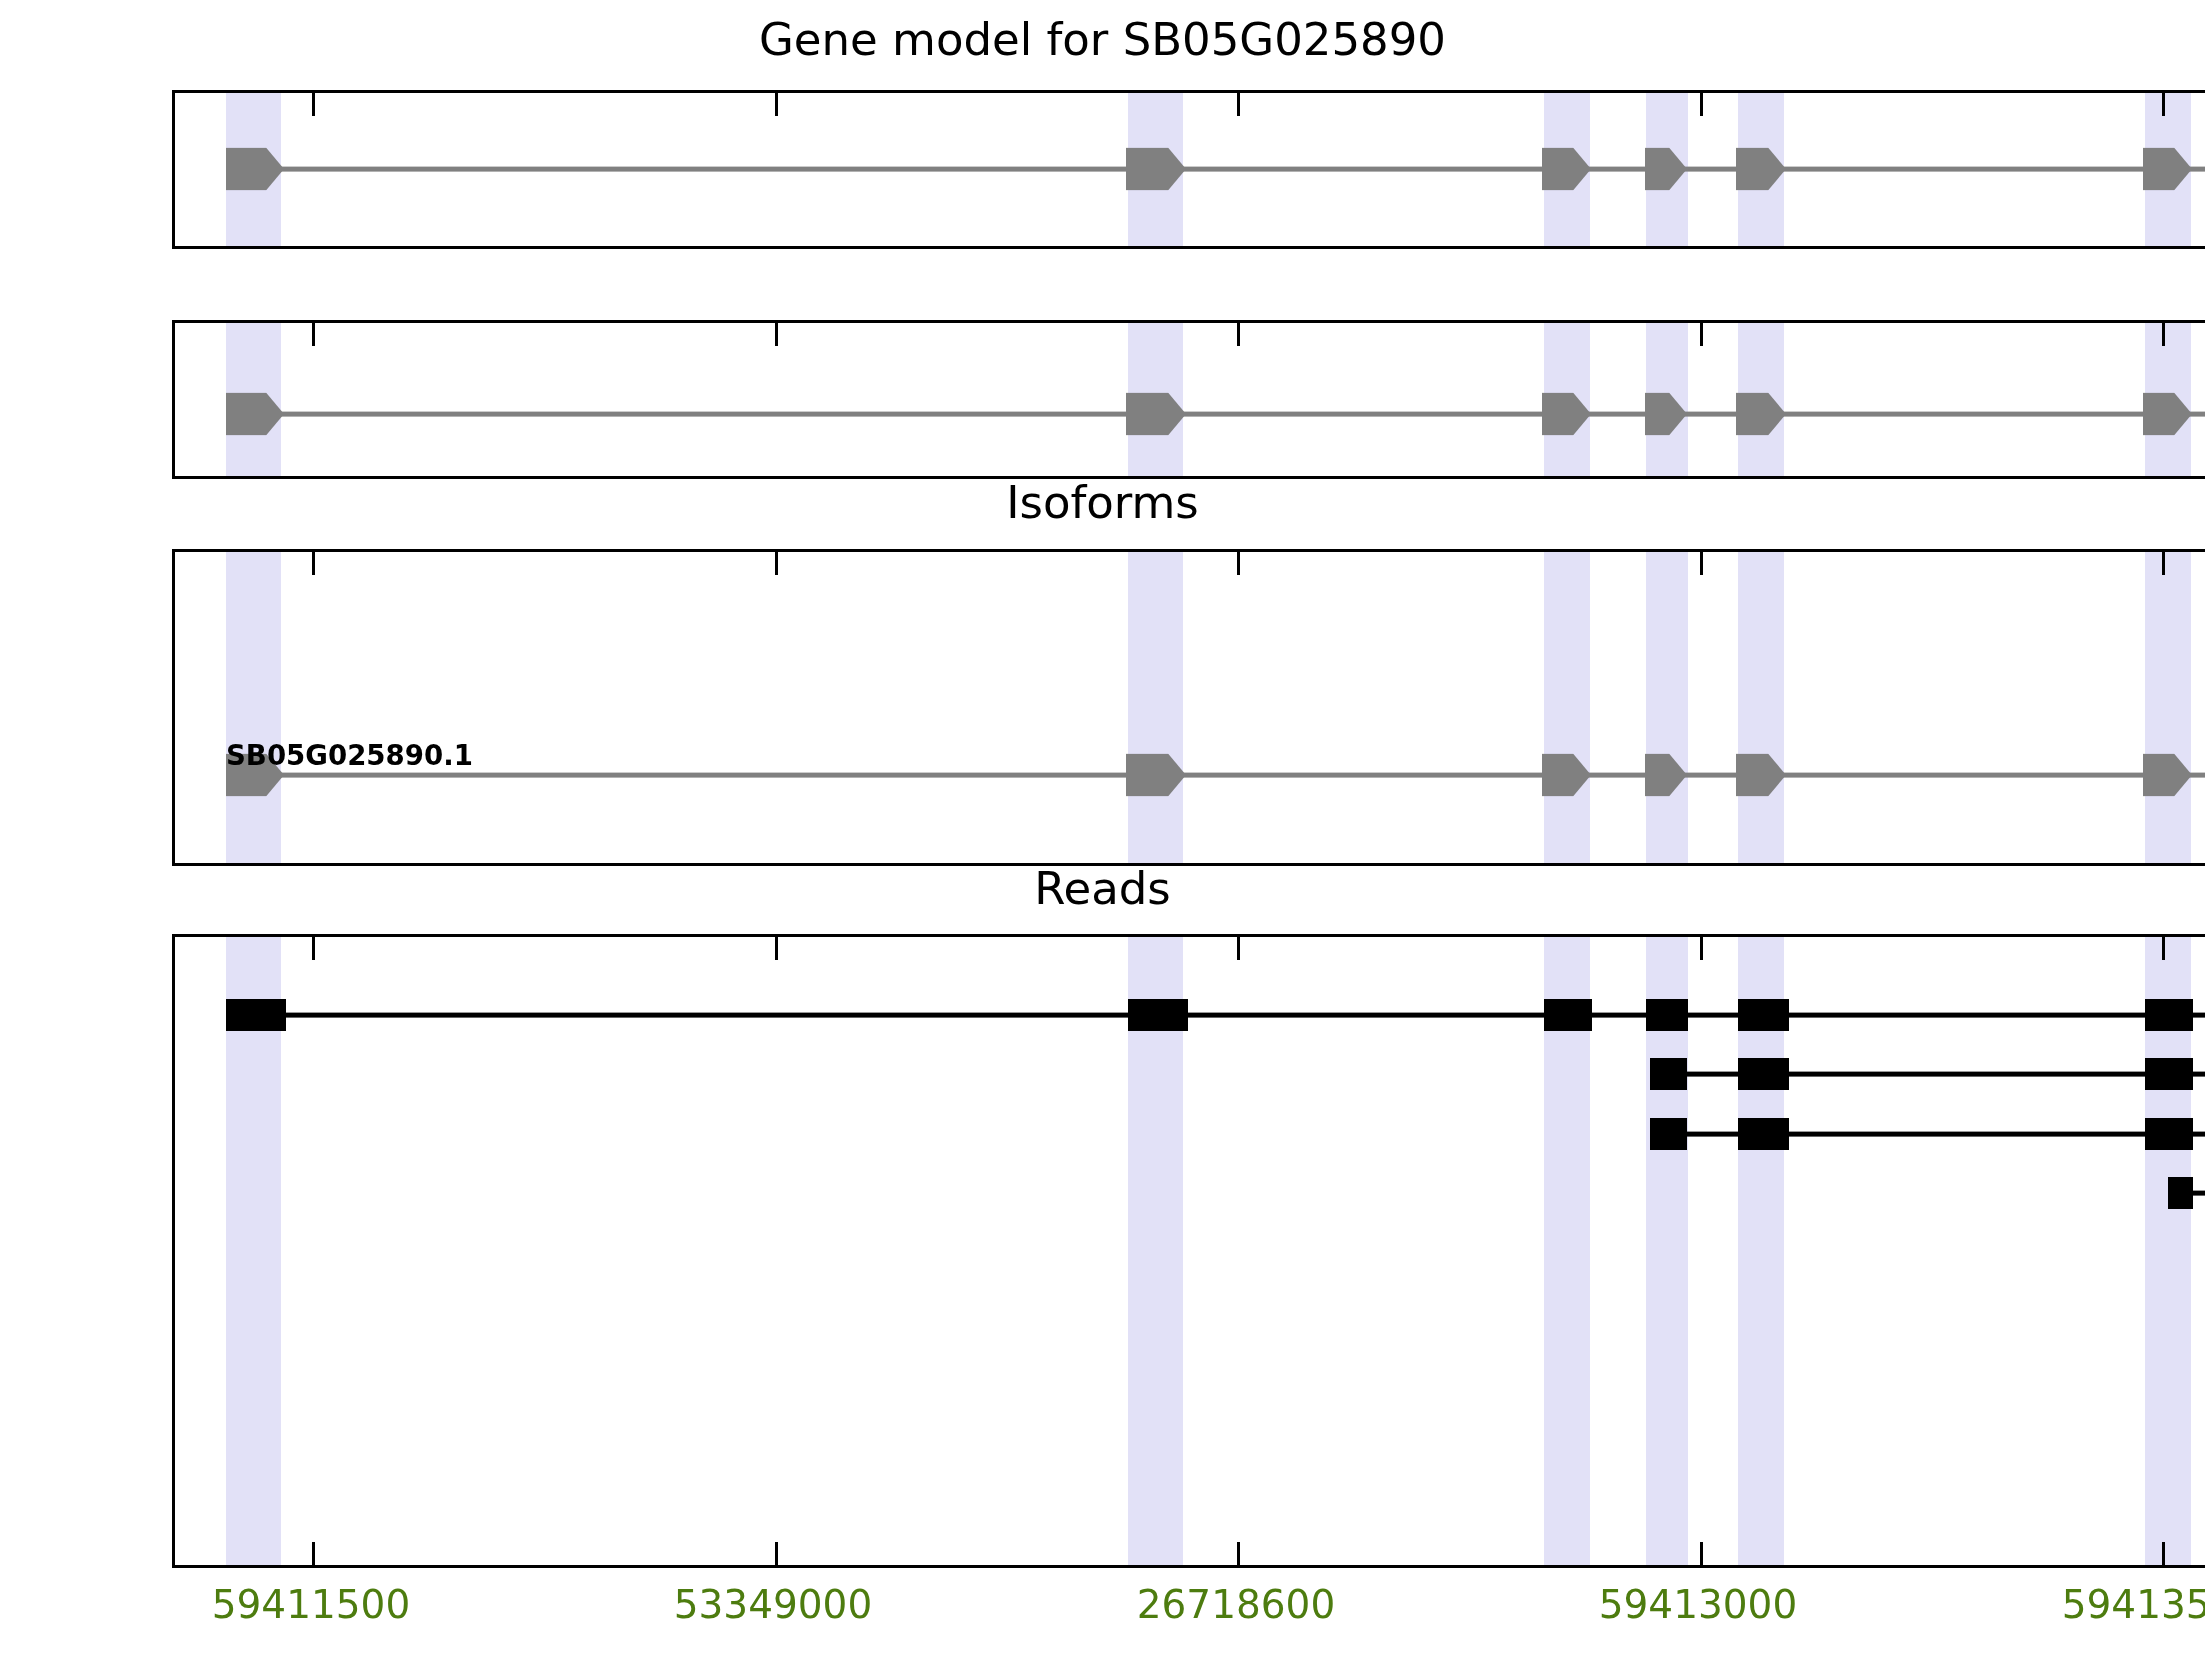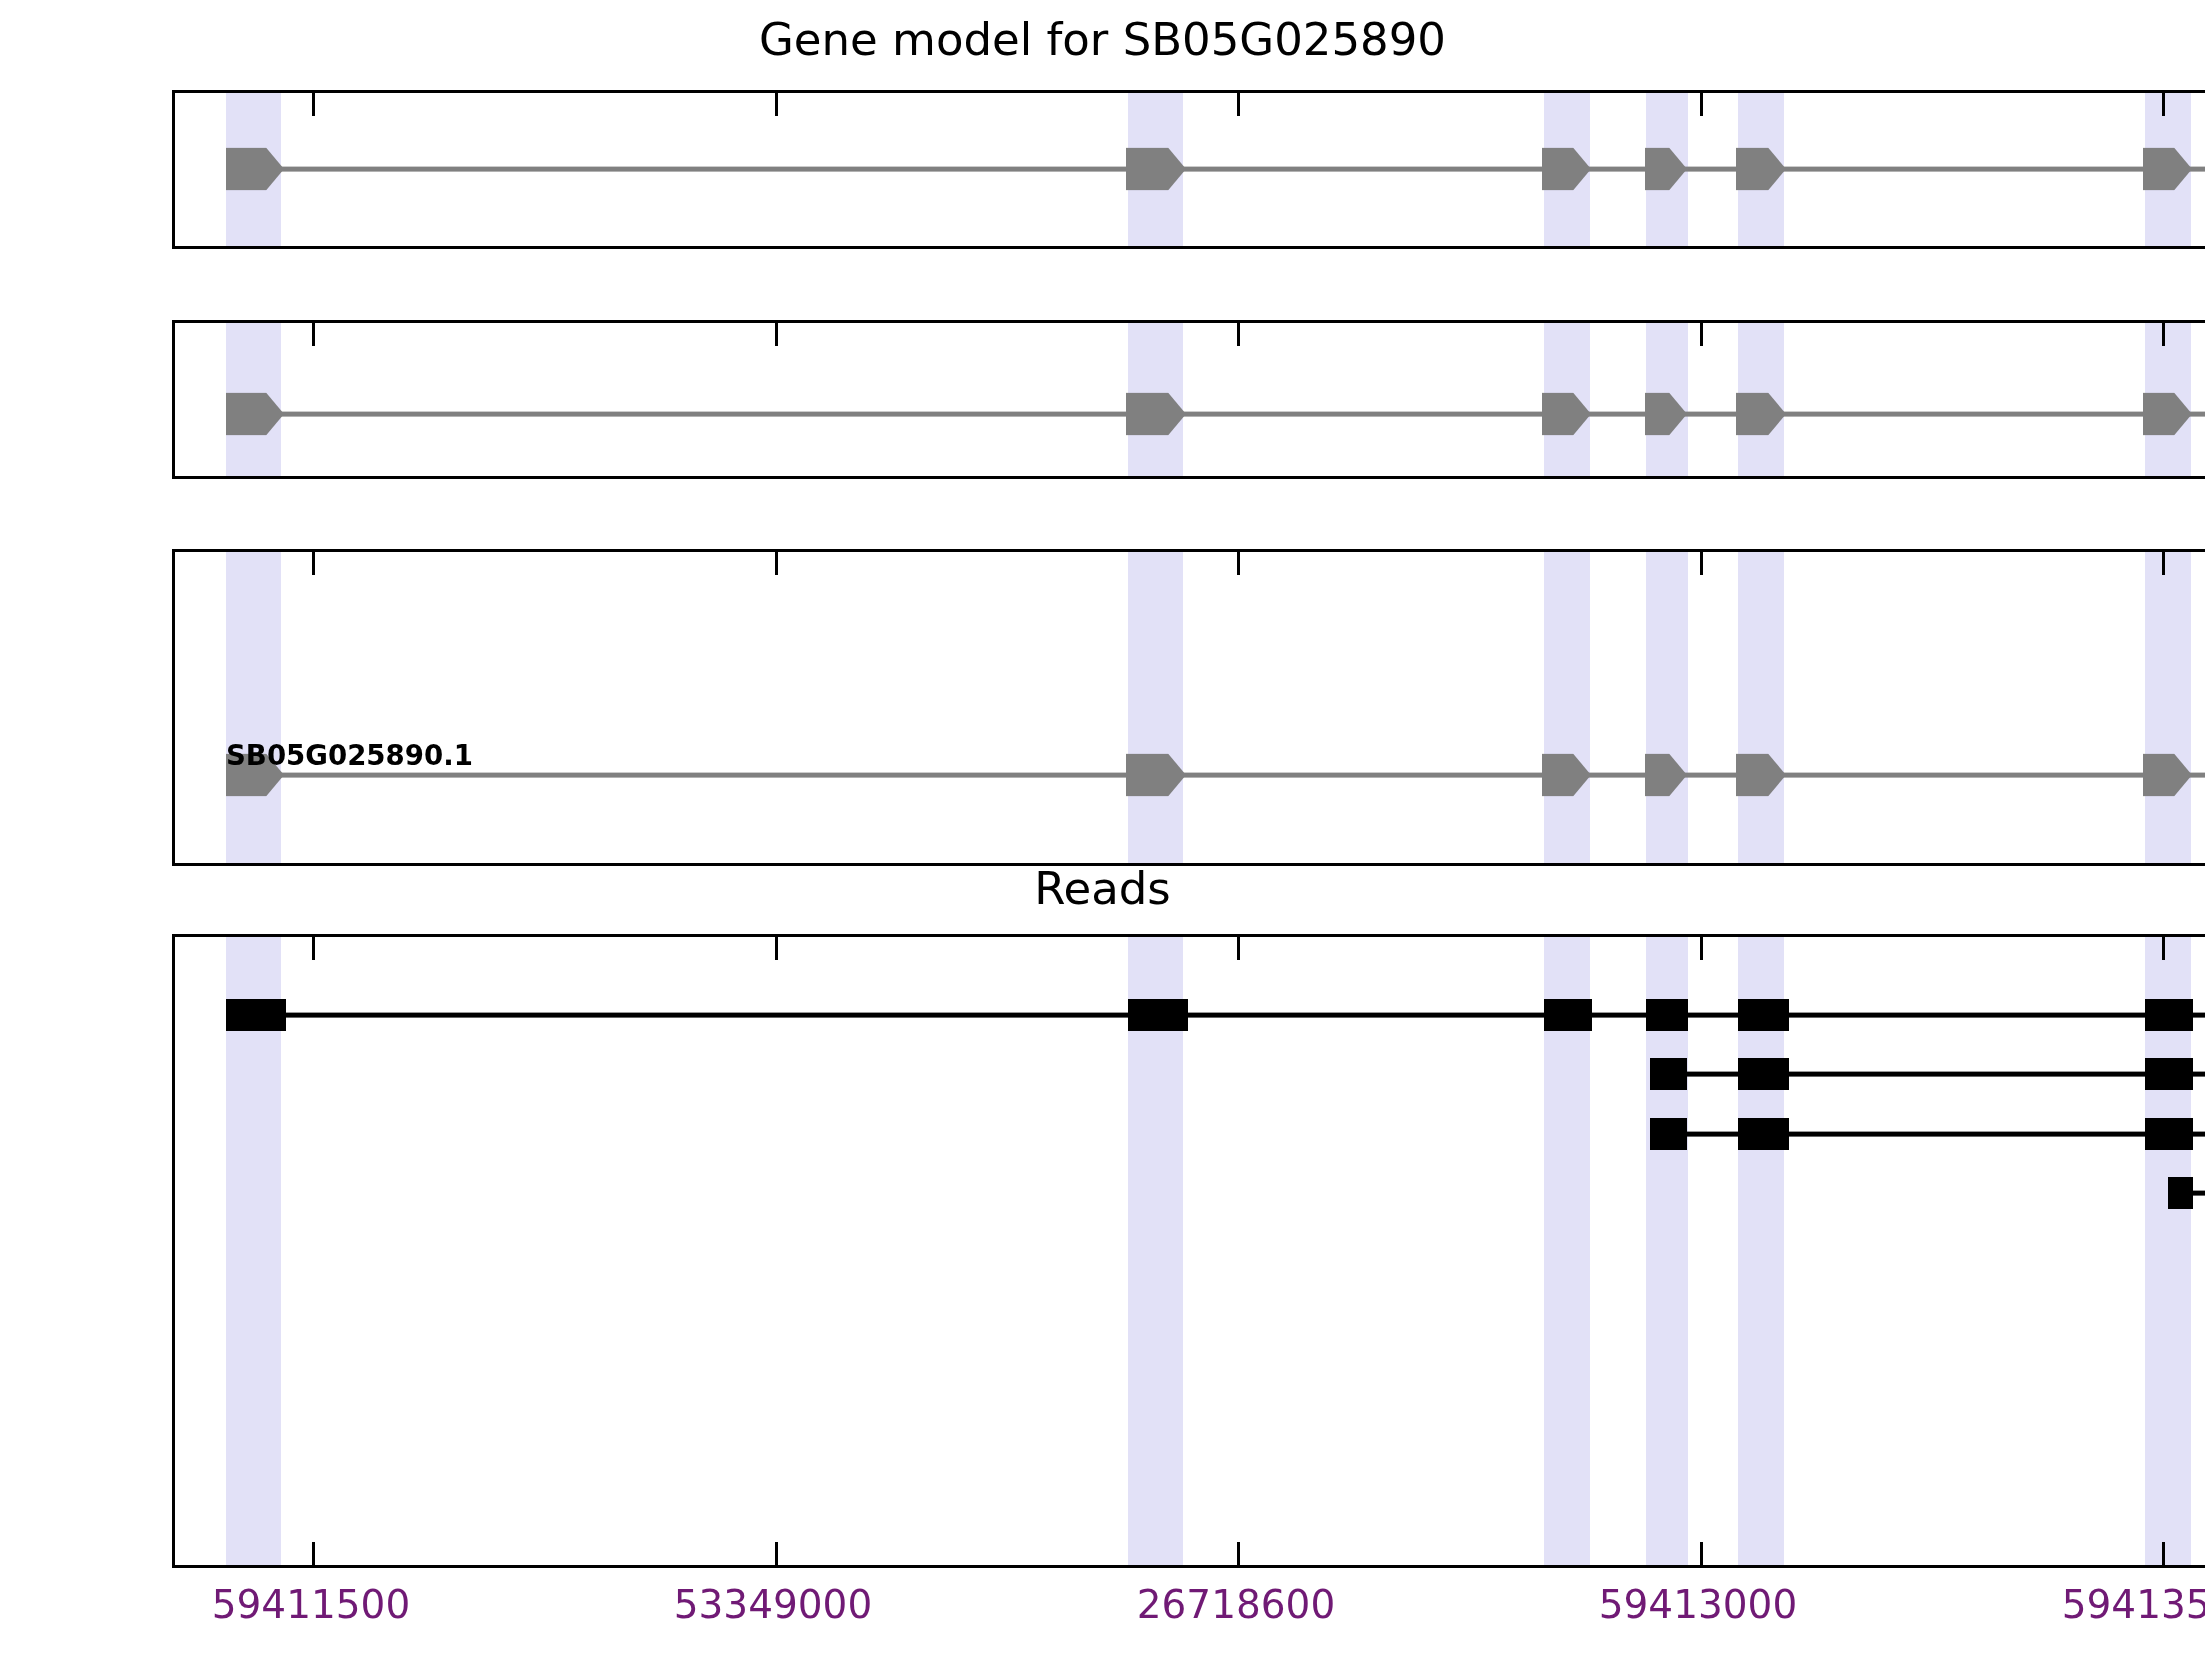--- a/index.html
+++ b/index.html
@@ -33,21 +33,21 @@
 
   
   .read-line{position:absolute;height:4.8px;background:#000;transform:translateY(-50%);}
   .read-block{position:absolute;background:#000;transform:translateY(-50%);}
 
   
   .iso-label{position:absolute;color:#000;font-size:27.6px;font-weight:bold;
              white-space:nowrap;line-height:1;}
 
   
-  .xtick-label{position:absolute;color:#701a75;font-size:39px;
+  .xtick-label{position:absolute;color:#4d7c0f;font-size:39px;
                white-space:nowrap;line-height:1;transform:translateX(-50%);}
 </style>
 </head>
 <body>
 
 <div class="fig">
 
   <div class="panel-title" style="left: 0px; top: 16.5px; font-size: 45px; text-align: center;">Gene model for SB05G025890</div>
 
   <div class="panel" id="panel-gene-model" style="left: 172px; top: 90px; width: 3198px; height: 159px;">
@@ -86,20 +86,21 @@
       <div class="tick" style="left: 1987px;"></div>
       <div class="intron" style="left: 51px; width: 3084px; top: 91px;"></div>
       <div class="exon arrowed" style="left: 51px; width: 58px; height: 43px; top: 91px;"></div>
       <div class="exon arrowed" style="left: 951px; width: 60px; height: 43px; top: 91px;"></div>
       <div class="exon arrowed" style="left: 1367px; width: 49px; height: 43px; top: 91px;"></div>
       <div class="exon arrowed" style="left: 1470px; width: 42px; height: 43px; top: 91px;"></div>
       <div class="exon arrowed" style="left: 1561px; width: 50px; height: 43px; top: 91px;"></div>
       <div class="exon arrowed" style="left: 1968px; width: 49px; height: 43px; top: 91px;"></div>
     </div>
 
+  <div class="panel-title" style="left: 0px; top: 480px; font-size: 45px;">Isoforms</div>
 
   <div class="panel" id="panel-isoforms" style="left: 172px; top: 549px; width: 3198px; height: 317px;">
       <div class="band" style="left: 51px; width: 55px;"></div>
       <div class="band" style="left: 953px; width: 55px;"></div>
       <div class="band" style="left: 1369px; width: 46px;"></div>
       <div class="band" style="left: 1471px; width: 42px;"></div>
       <div class="band" style="left: 1563px; width: 46px;"></div>
       <div class="band" style="left: 1970px; width: 46px;"></div>
       <div class="tick" style="left: 137px;"></div>
       <div class="tick" style="left: 600px;"></div>

